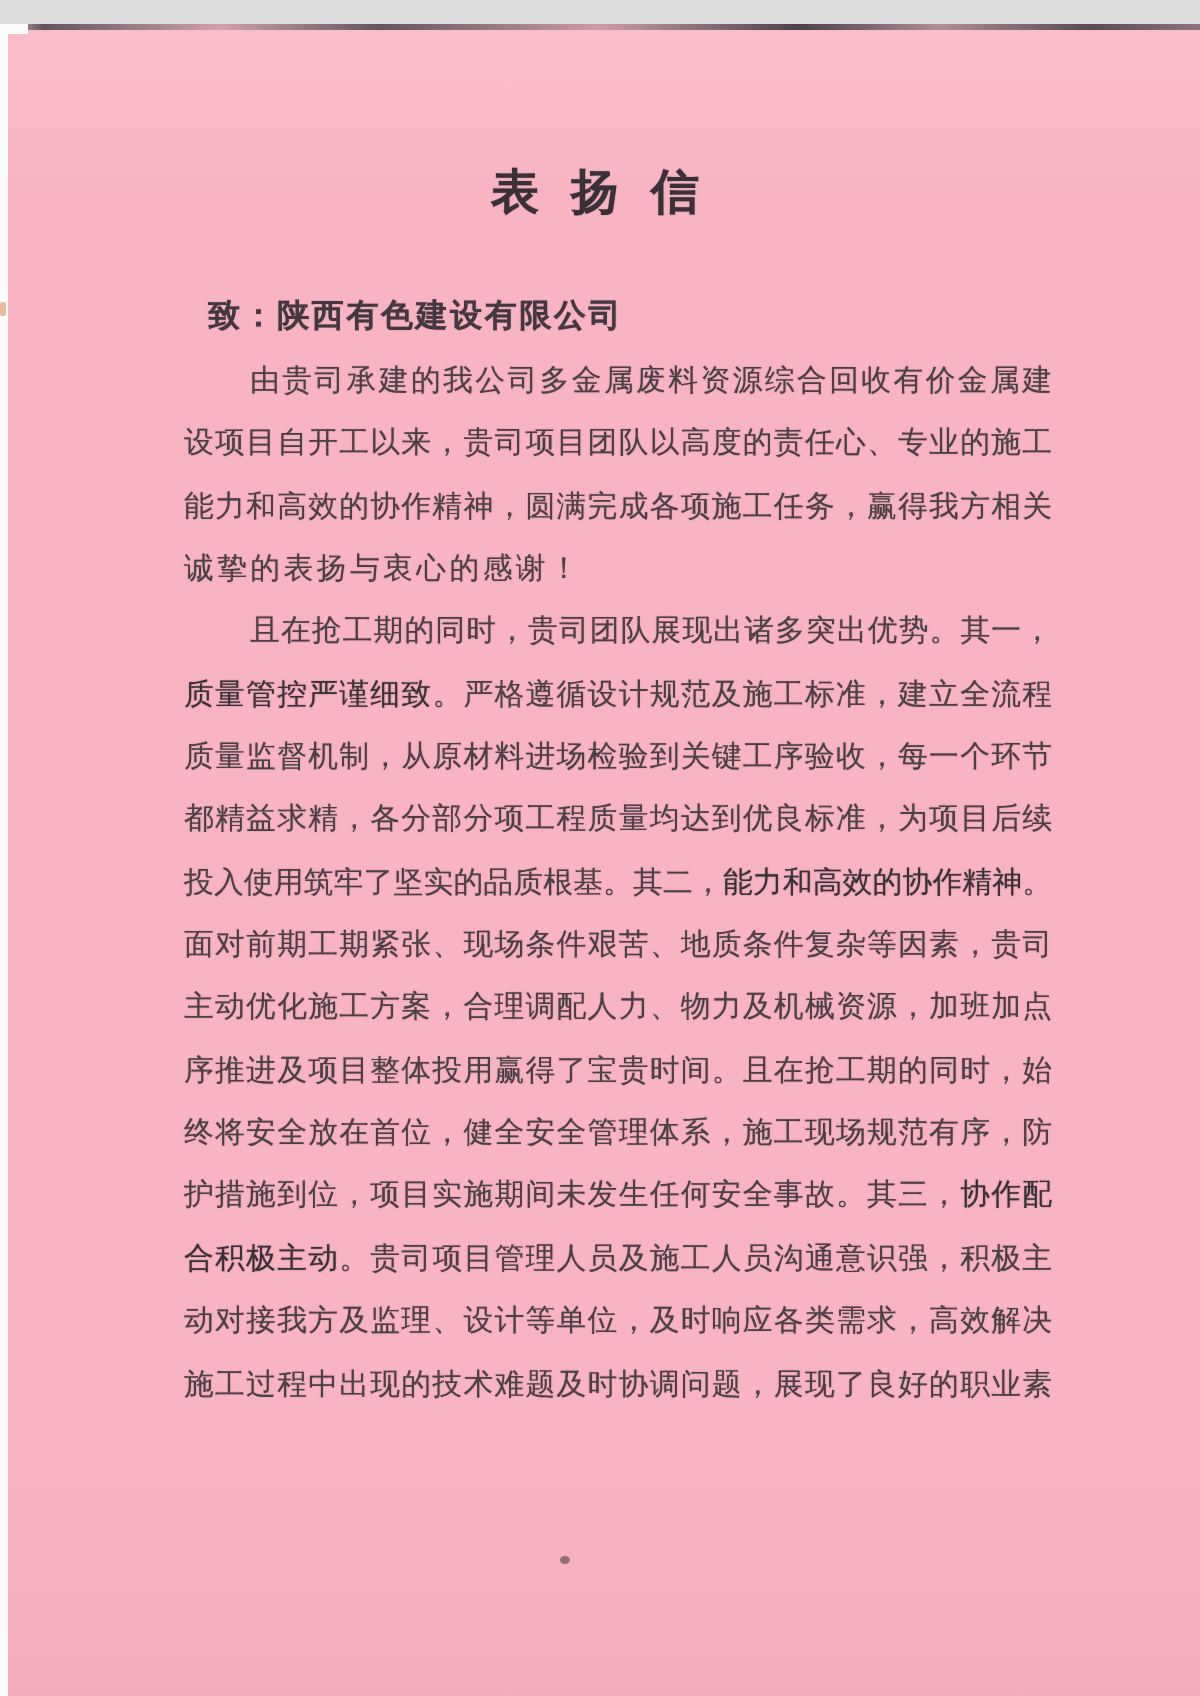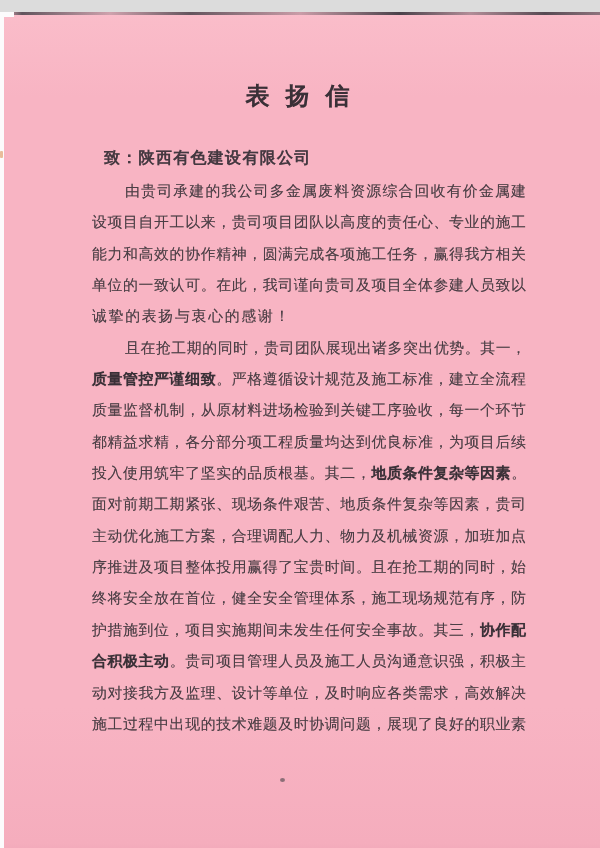--- a/index.html
+++ b/index.html
@@ -38,45 +38,44 @@
   .body{position:absolute;top:164px;left:92px;width:434px;}
   .line{
     height:31.35px;line-height:31.35px;
     font-size:14.9px;color:#4c3f46;
     text-align:justify;text-align-last:justify;
     text-shadow:0 0 .6px rgba(76,63,70,.5);
   }
   .line.indent{padding-left:33px;}
   .line.no-justify{text-align:left;text-align-last:left;letter-spacing:1.7px;}
   .seg{font-weight:normal;}
-  .seg.bold{font-weight:bold;color:#3a3037;text-shadow:0 0 .7px rgba(58,48,55,.6);}
+  .seg.bold{font-weight:normal;color:#3a3037;text-shadow:0 0 .7px rgba(58,48,55,.6);}
 </style>
 </head>
 <body>
 
 <div class="page">
   <div class="edge-top"></div>
   <div class="edge-left"></div>
   <div class="corner-notch"></div>
   <div class="orange-speck"></div>
 
   <h1 class="title">表 扬 信</h1>
   <div class="recipient">致：陕西有色建设有限公司</div>
 
   <div class="body" id="letter-body">
       <div class="line indent"><span class="seg">由贵司承建的我公司多金属废料资源综合回收有价金属建</span></div>
       <div class="line"><span class="seg">设项目自开工以来，贵司项目团队以高度的责任心、专业的施工</span></div>
       <div class="line"><span class="seg">能力和高效的协作精神，圆满完成各项施工任务，赢得我方相关</span></div>
-      <div class="line"><span class="seg">单位的一致认可。在此，我司谨向贵司及项目全体参建人员致以</span></div>
       <div class="line no-justify"><span class="seg">诚挚的表扬与衷心的感谢！</span></div>
       <div class="line indent"><span class="seg">且在抢工期的同时，贵司团队展现出诸多突出优势。其一，</span></div>
       <div class="line"><span class="seg bold">质量管控严谨细致</span><span class="seg">。严格遵循设计规范及施工标准，建立全流程</span></div>
       <div class="line"><span class="seg">质量监督机制，从原材料进场检验到关键工序验收，每一个环节</span></div>
       <div class="line"><span class="seg">都精益求精，各分部分项工程质量均达到优良标准，为项目后续</span></div>
-      <div class="line"><span class="seg">投入使用筑牢了坚实的品质根基。其二，</span><span class="seg bold">地质条件复杂等因素</span><span class="seg">。</span></div>
+      <div class="line"><span class="seg">投入使用筑牢了坚实的品质根基。其二，</span><span class="seg bold">能力和高效的协作精神</span><span class="seg">。</span></div>
       <div class="line"><span class="seg">面对前期工期紧张、现场条件艰苦、地质条件复杂等因素，贵司</span></div>
       <div class="line"><span class="seg">主动优化施工方案，合理调配人力、物力及机械资源，加班加点</span></div>
       <div class="line"><span class="seg">序推进及项目整体投用赢得了宝贵时间。且在抢工期的同时，始</span></div>
       <div class="line"><span class="seg">终将安全放在首位，健全安全管理体系，施工现场规范有序，防</span></div>
       <div class="line"><span class="seg">护措施到位，项目实施期间未发生任何安全事故。其三，</span><span class="seg bold">协作配</span></div>
       <div class="line"><span class="seg bold">合积极主动</span><span class="seg">。贵司项目管理人员及施工人员沟通意识强，积极主</span></div>
       <div class="line"><span class="seg">动对接我方及监理、设计等单位，及时响应各类需求，高效解决</span></div>
       <div class="line"><span class="seg">施工过程中出现的技术难题及时协调问题，展现了良好的职业素</span></div>
     </div>
 

